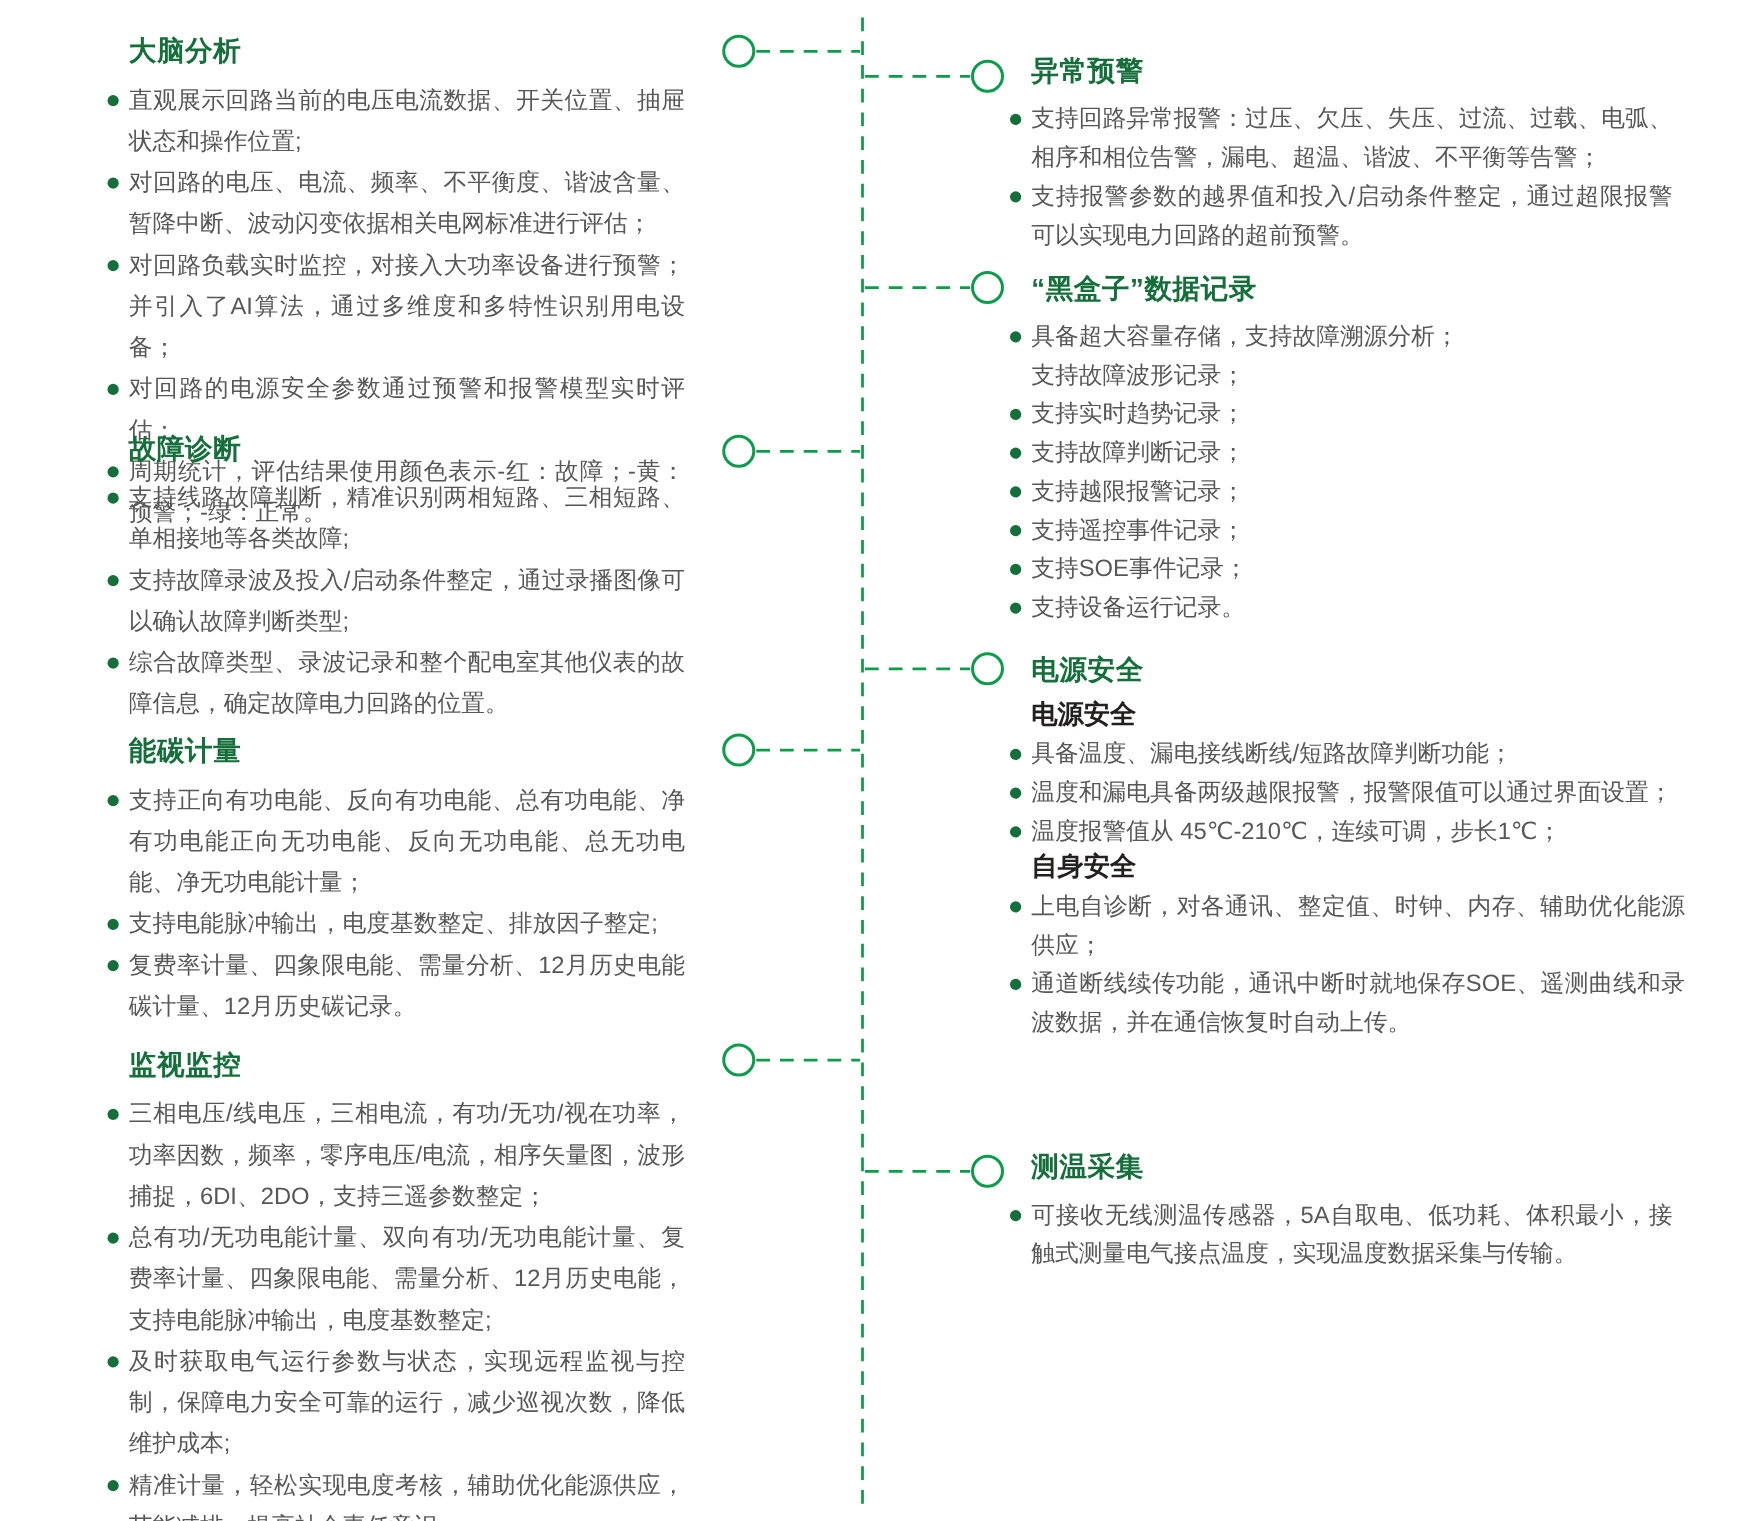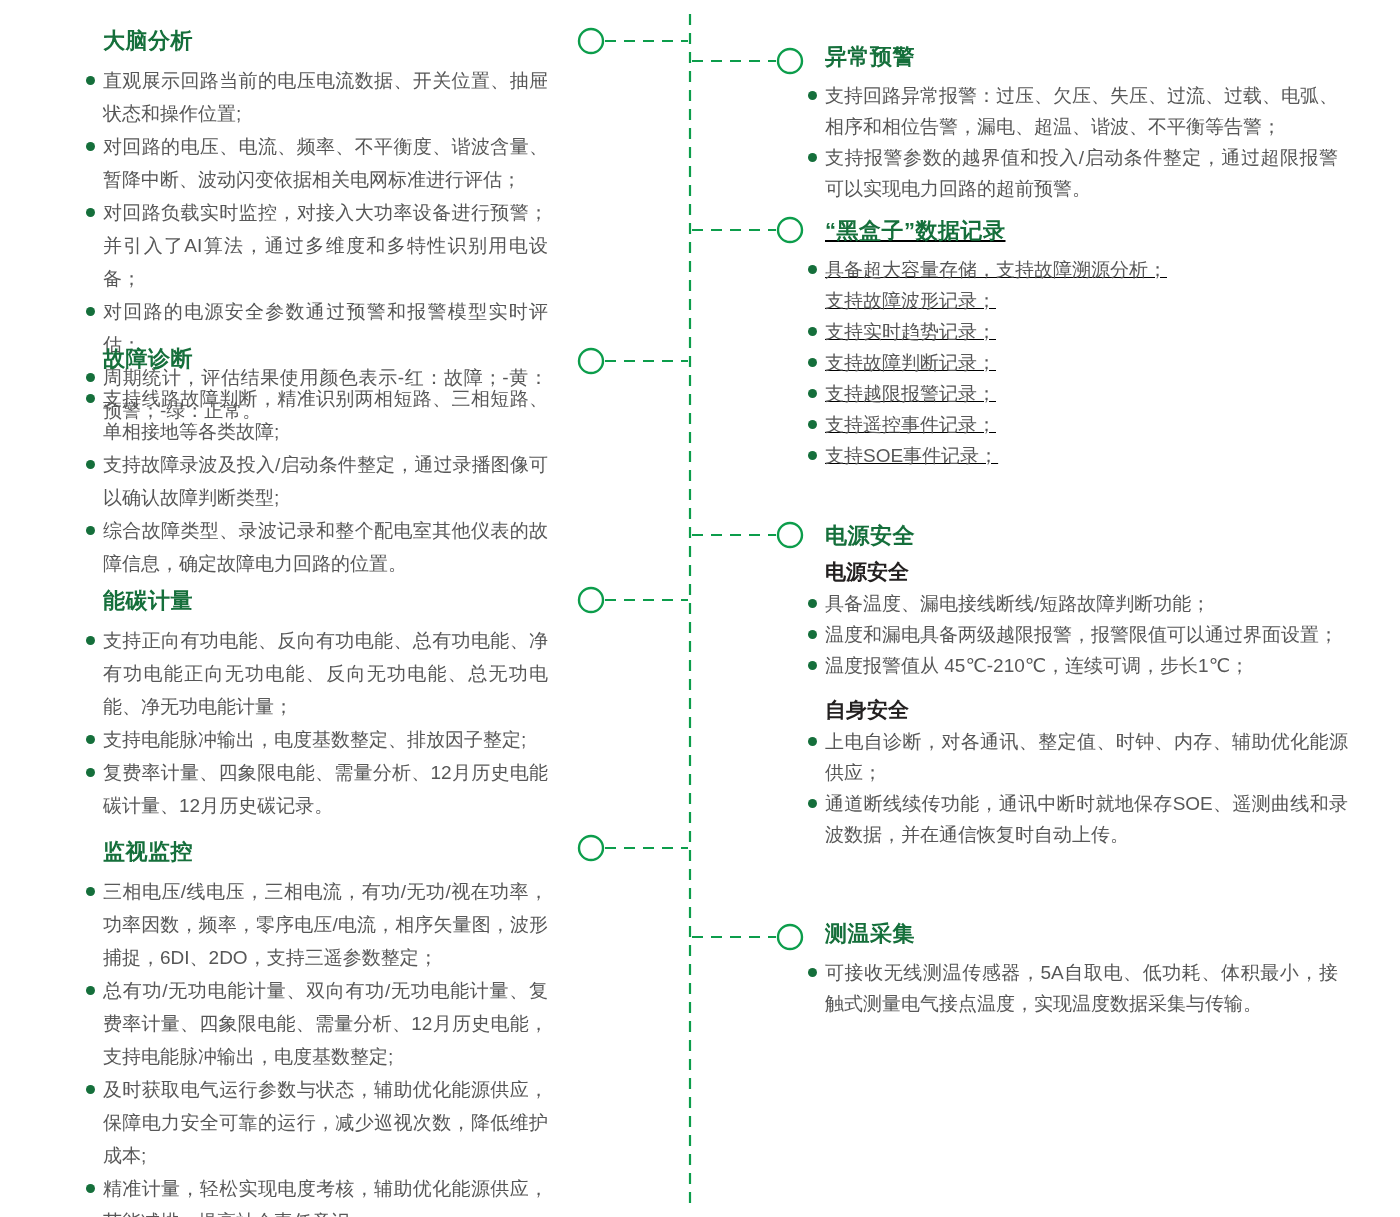--- a/index.html
+++ b/index.html
@@ -62,21 +62,21 @@
 
   .feature-section li.no-bullet::before { display: none; }
 
   .subhead {
     margin: 0 0 4px 17px;
     font-size: 21px;
     line-height: 25px;
     font-weight: bold;
     color: #232020;
   }
-  .group.second .subhead { margin-top: 16px; }
+  .group.second .subhead { }
 </style>
 </head>
 <body>
 
 <svg class="connector-layer" width="1400" height="1217" viewBox="0 0 1400 1217" xmlns="http://www.w3.org/2000/svg">
   <g stroke="#0c9d4b" stroke-width="2.2" fill="none" stroke-dasharray="11 8">
     <line x1="690" y1="14" x2="690" y2="1204"></line>
     <line x1="605" y1="41" x2="688" y2="41"></line>
     <line x1="692" y1="61" x2="776" y2="61"></line>
     <line x1="692" y1="230" x2="776" y2="230"></line>
@@ -125,43 +125,44 @@
     <li>支持电能脉冲输出，电度基数整定、排放因子整定;</li>
     <li>复费率计量、四象限电能、需量分析、12月历史电能碳计量、12月历史碳记录。</li>
   </ul>
 </section>
 
 <section class="feature-section col-left" style="left:86px; top:839px; width:462px;">
   <h2>监视监控</h2>
   <ul>
     <li>三相电压/线电压，三相电流，有功/无功/视在功率，功率因数，频率，零序电压/电流，相序矢量图，波形捕捉，6DI、2DO，支持三遥参数整定；</li>
     <li>总有功/无功电能计量、双向有功/无功电能计量、复费率计量、四象限电能、需量分析、12月历史电能，支持电能脉冲输出，电度基数整定;</li>
-    <li>及时获取电气运行参数与状态，辅助优化能源供应，保障电力安全可靠的运行，减少巡视次数，降低维护成本;</li>
+    <li>及时获取电气运行参数与状态，实现远程监视与控制，保障电力安全可靠的运行，减少巡视次数，降低维护成本;</li>
     <li>精准计量，轻松实现电度考核，辅助优化能源供应，节能减排，提高社会责任意识。</li>
   </ul>
 </section>
 
 <section class="feature-section col-right" style="left:808px; top:44px; width:530px;">
   <h2>异常预警</h2>
   <ul>
     <li>支持回路异常报警：过压、欠压、失压、过流、过载、电弧、相序和相位告警，漏电、超温、谐波、不平衡等告警；</li>
     <li>支持报警参数的越界值和投入/启动条件整定，通过超限报警可以实现电力回路的超前预警。</li>
   </ul>
 </section>
 
-<section class="feature-section col-right" style="left:808px; top:218px; width:530px;text-decoration:underline;">
+<section class="feature-section col-right" style="left:808px; top:218px; width:530px;">
   <h2>“黑盒子”数据记录</h2>
   <ul>
     <li>具备超大容量存储，支持故障溯源分析；</li>
     <li class="no-bullet">支持故障波形记录；</li>
     <li>支持实时趋势记录；</li>
     <li>支持故障判断记录；</li>
     <li>支持越限报警记录；</li>
     <li>支持遥控事件记录；</li>
     <li>支持SOE事件记录；</li>
+    <li>支持设备运行记录。</li>
   </ul>
 </section>
 
 <section class="feature-section col-right" style="left:808px; top:523px; width:540px;">
   <h2>电源安全</h2>
   <div class="group">
     <div class="subhead">电源安全</div>
     <ul>
       <li>具备温度、漏电接线断线/短路故障判断功能；</li>
       <li>温度和漏电具备两级越限报警，报警限值可以通过界面设置；</li>

